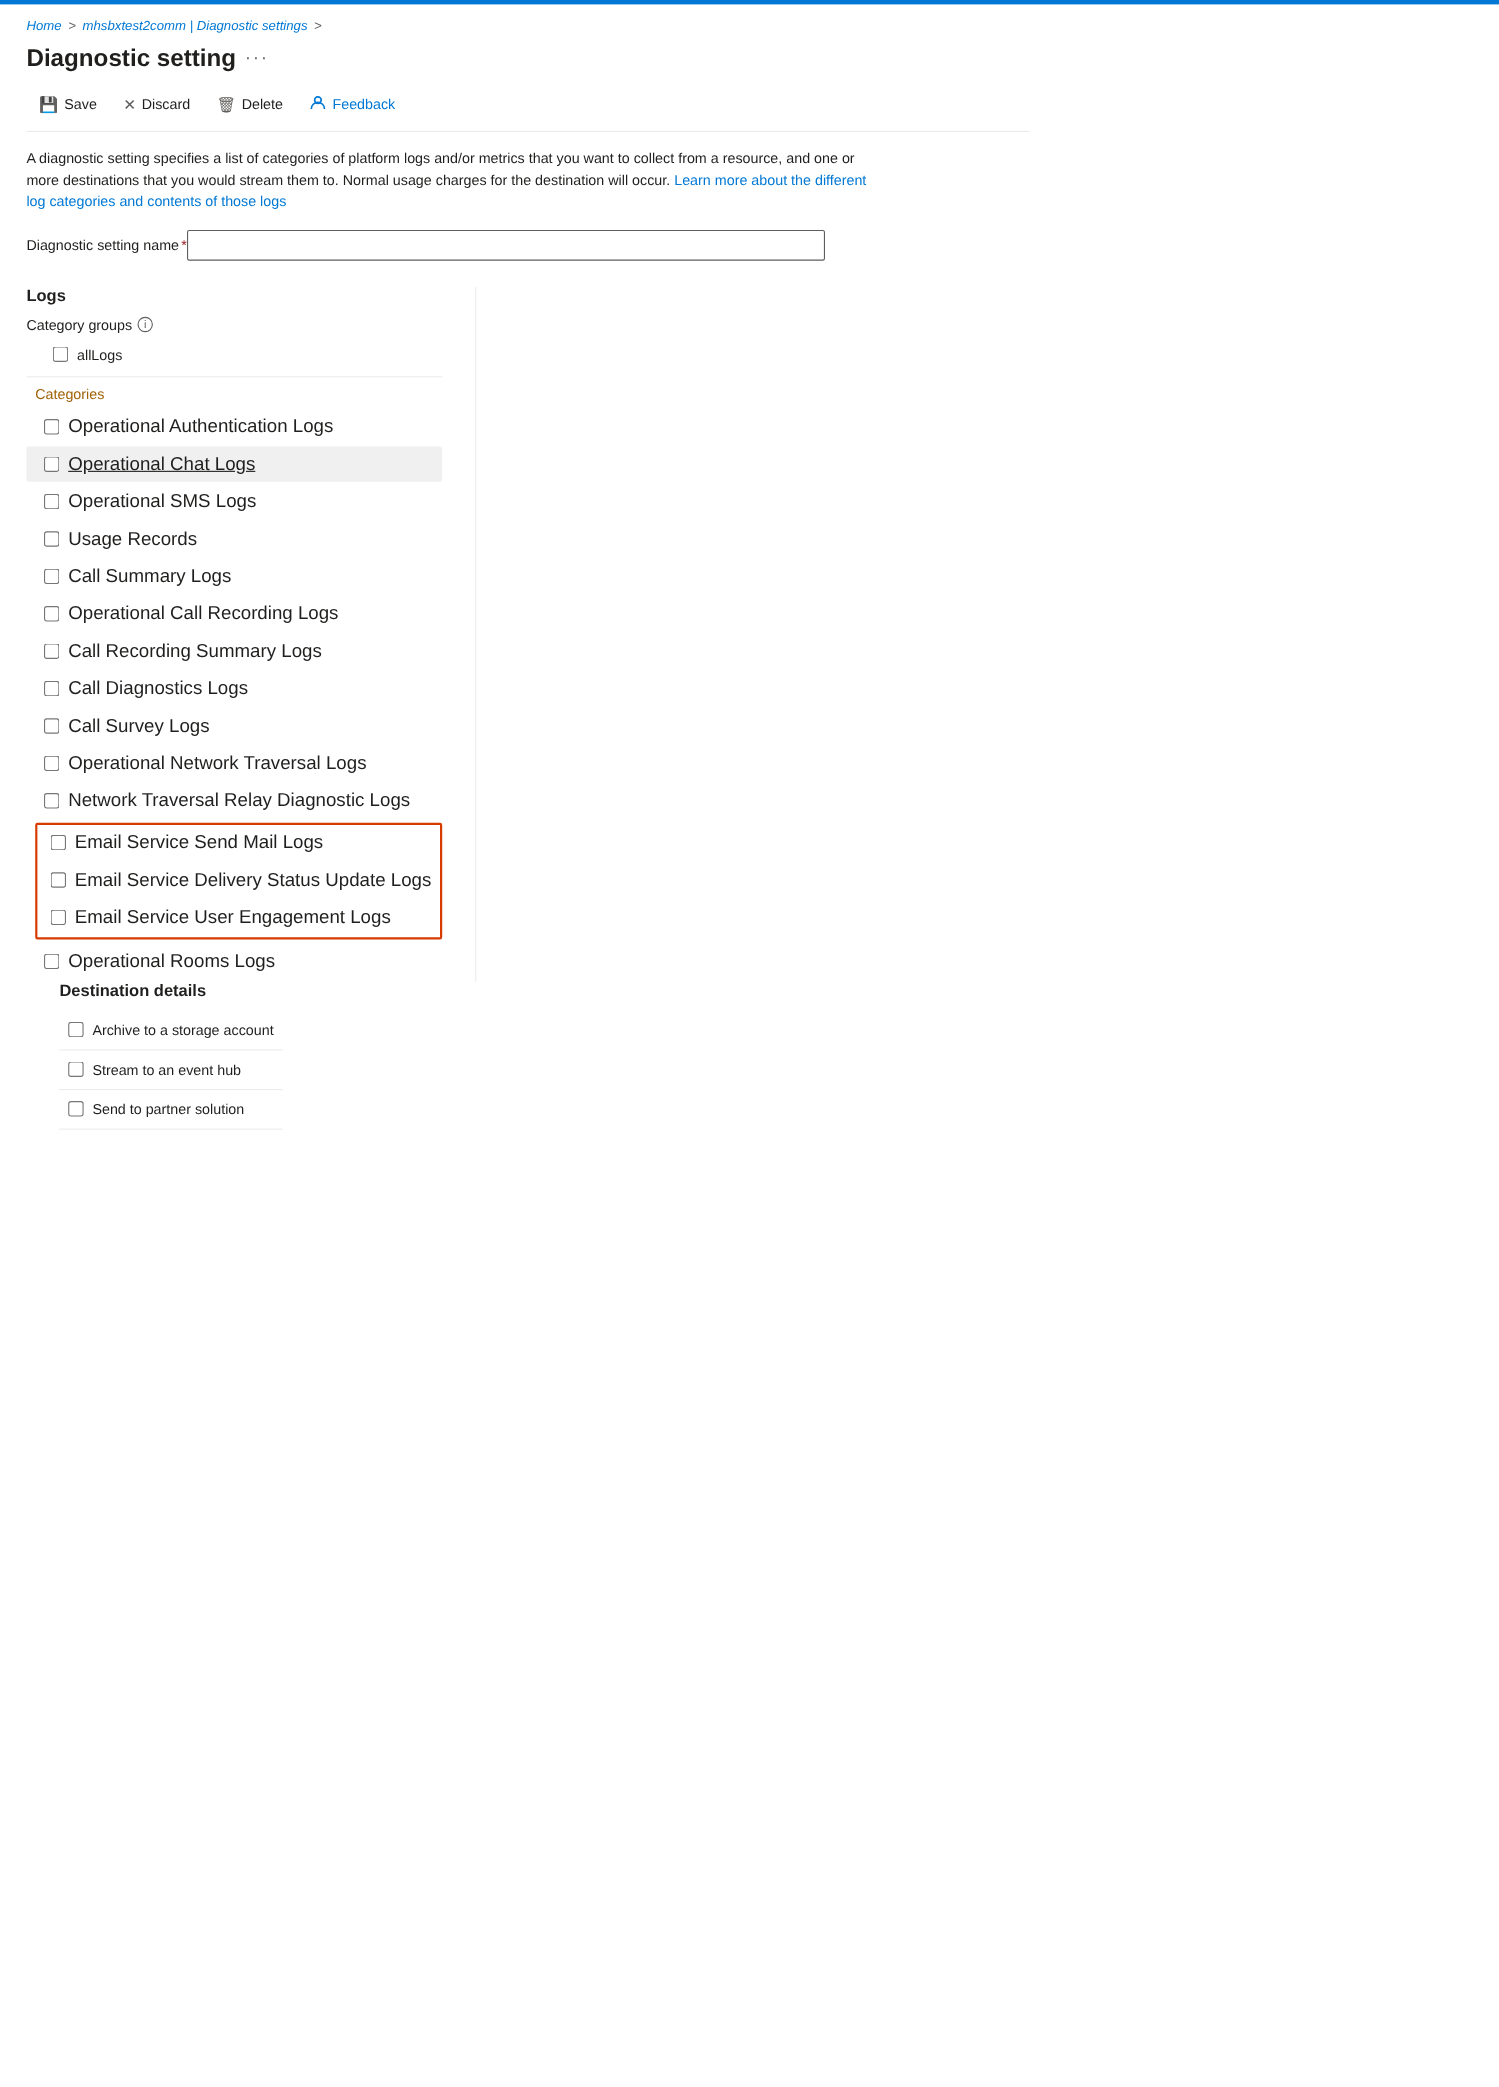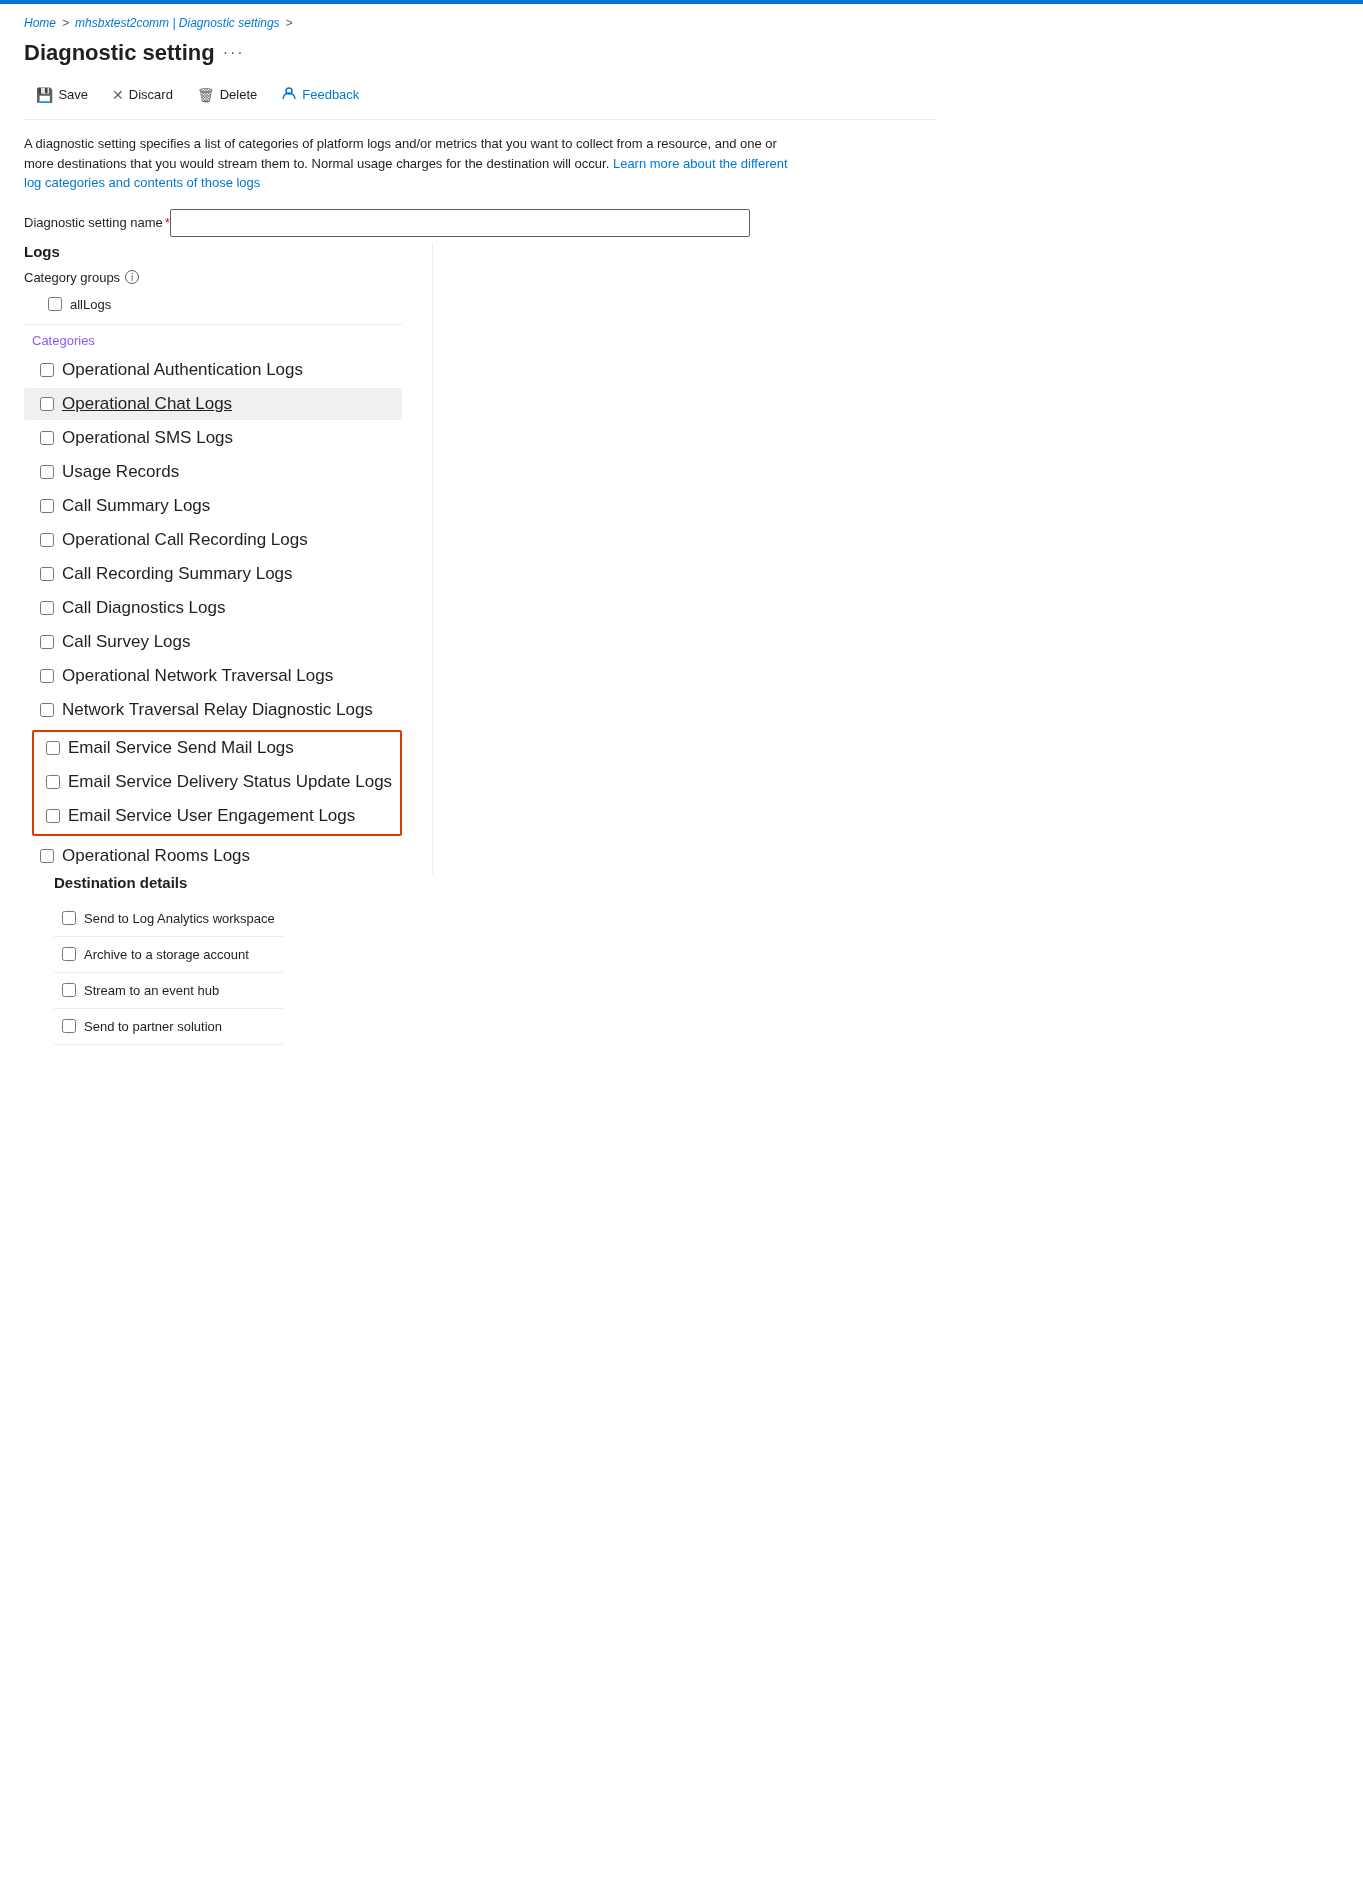--- a/index.html
+++ b/index.html
@@ -77,21 +77,21 @@
       font-size: 13px;
       color: #201f1e;
       line-height: 1.5;
       margin-bottom: 16px;
       max-width: 780px;
     }
     .description a { color: #0078d4; text-decoration: none; }
     .field-row {
       display: flex;
       align-items: center;
-      margin-bottom: 6px;
+      margin-bottom: 24px;
     }
     .field-label {
       font-size: 13px;
       font-weight: 400;
       white-space: nowrap;
     }
     .field-label .required { color: #a4262c; margin-left: 2px; }
     .field-input {
       flex: 1;
       max-width: 580px;
@@ -173,21 +173,21 @@
     .category-group-item input[type="checkbox"] {
       width: 14px;
       height: 14px;
       accent-color: #0078d4;
       cursor: pointer;
     }
     .category-group-item label { font-size: 13px; cursor: pointer; }
     .divider { height: 1px; background: #edebe9; margin: 8px 0; }
     .categories-label {
       font-size: 13px;
-      color: #8b5cf6;
+      color: #a16207;
       padding-left: 8px;
       margin-bottom: 6px;
       margin-top: 6px;
     }
     .dest-item {
       display: flex;
       align-items: center;
       gap: 8px;
       padding: 10px 8px;
       border-bottom: 1px solid #edebe9;
@@ -347,24 +347,20 @@
       <div class="checkbox-item">
         <input type="checkbox" id="rooms" style="">
         <label class="checkbox-label" for="rooms">Operational Rooms Logs</label>
       </div>
     </div>
 
     <div class="dest-col">
       <div class="section-header">Destination details</div>
 
       <div class="dest-item">
-        <input type="checkbox" id="loganalytics" style="">
-        <label for="loganalytics">Send to Log Analytics workspace</label>
-      </div>
-      <div class="dest-item">
         <input type="checkbox" id="storage" style="">
         <label for="storage">Archive to a storage account</label>
       </div>
       <div class="dest-item">
         <input type="checkbox" id="eventhub" style="">
         <label for="eventhub">Stream to an event hub</label>
       </div>
       <div class="dest-item">
         <input type="checkbox" id="partner" style="">
         <label for="partner">Send to partner solution</label>

